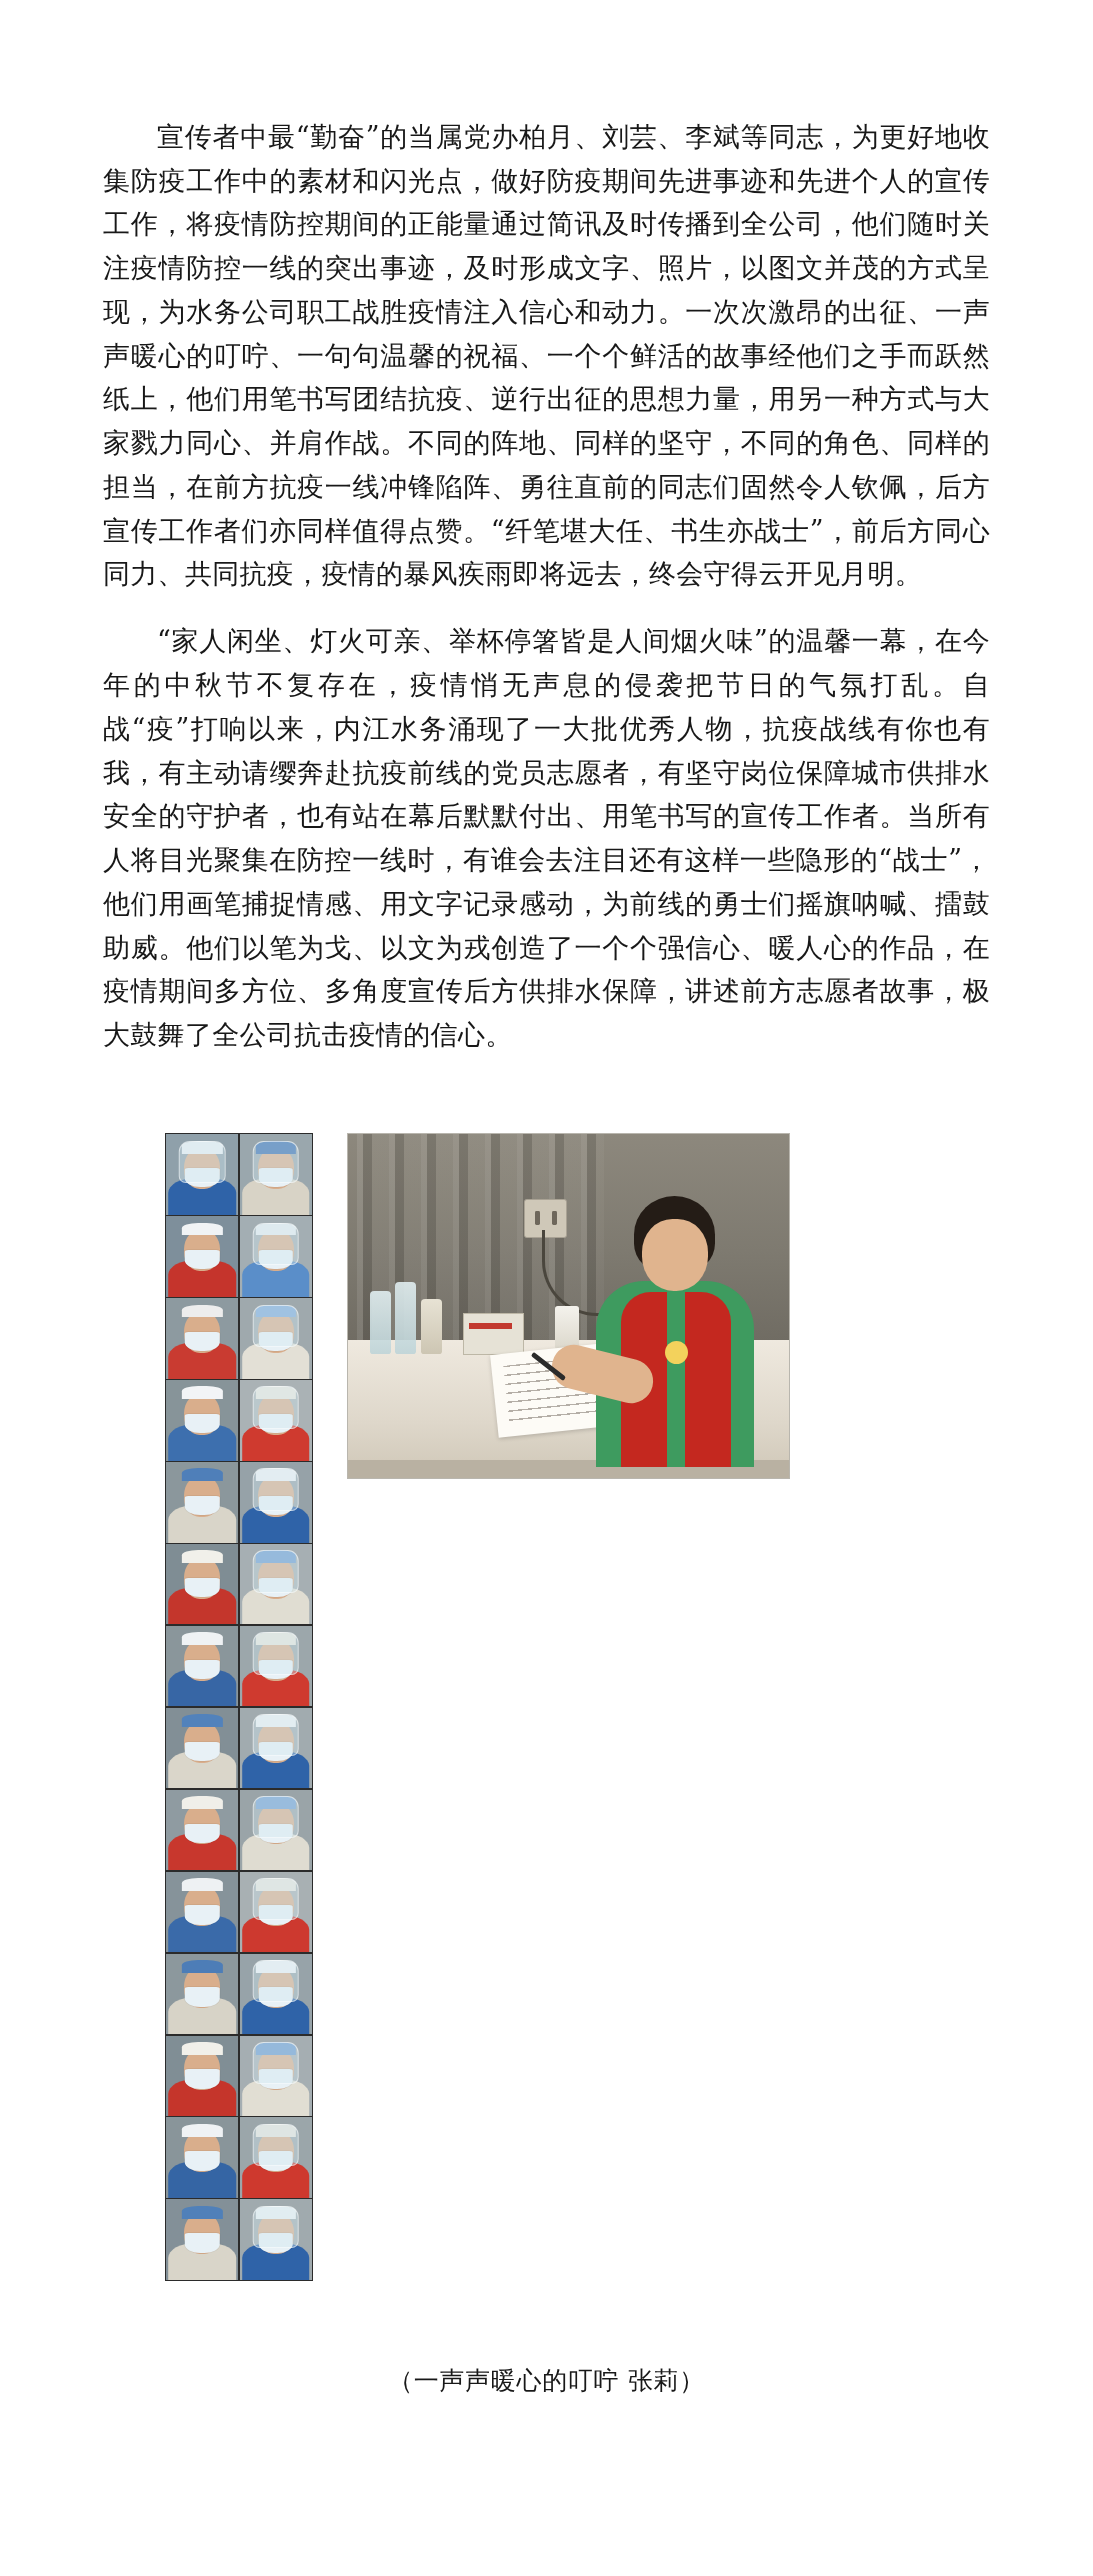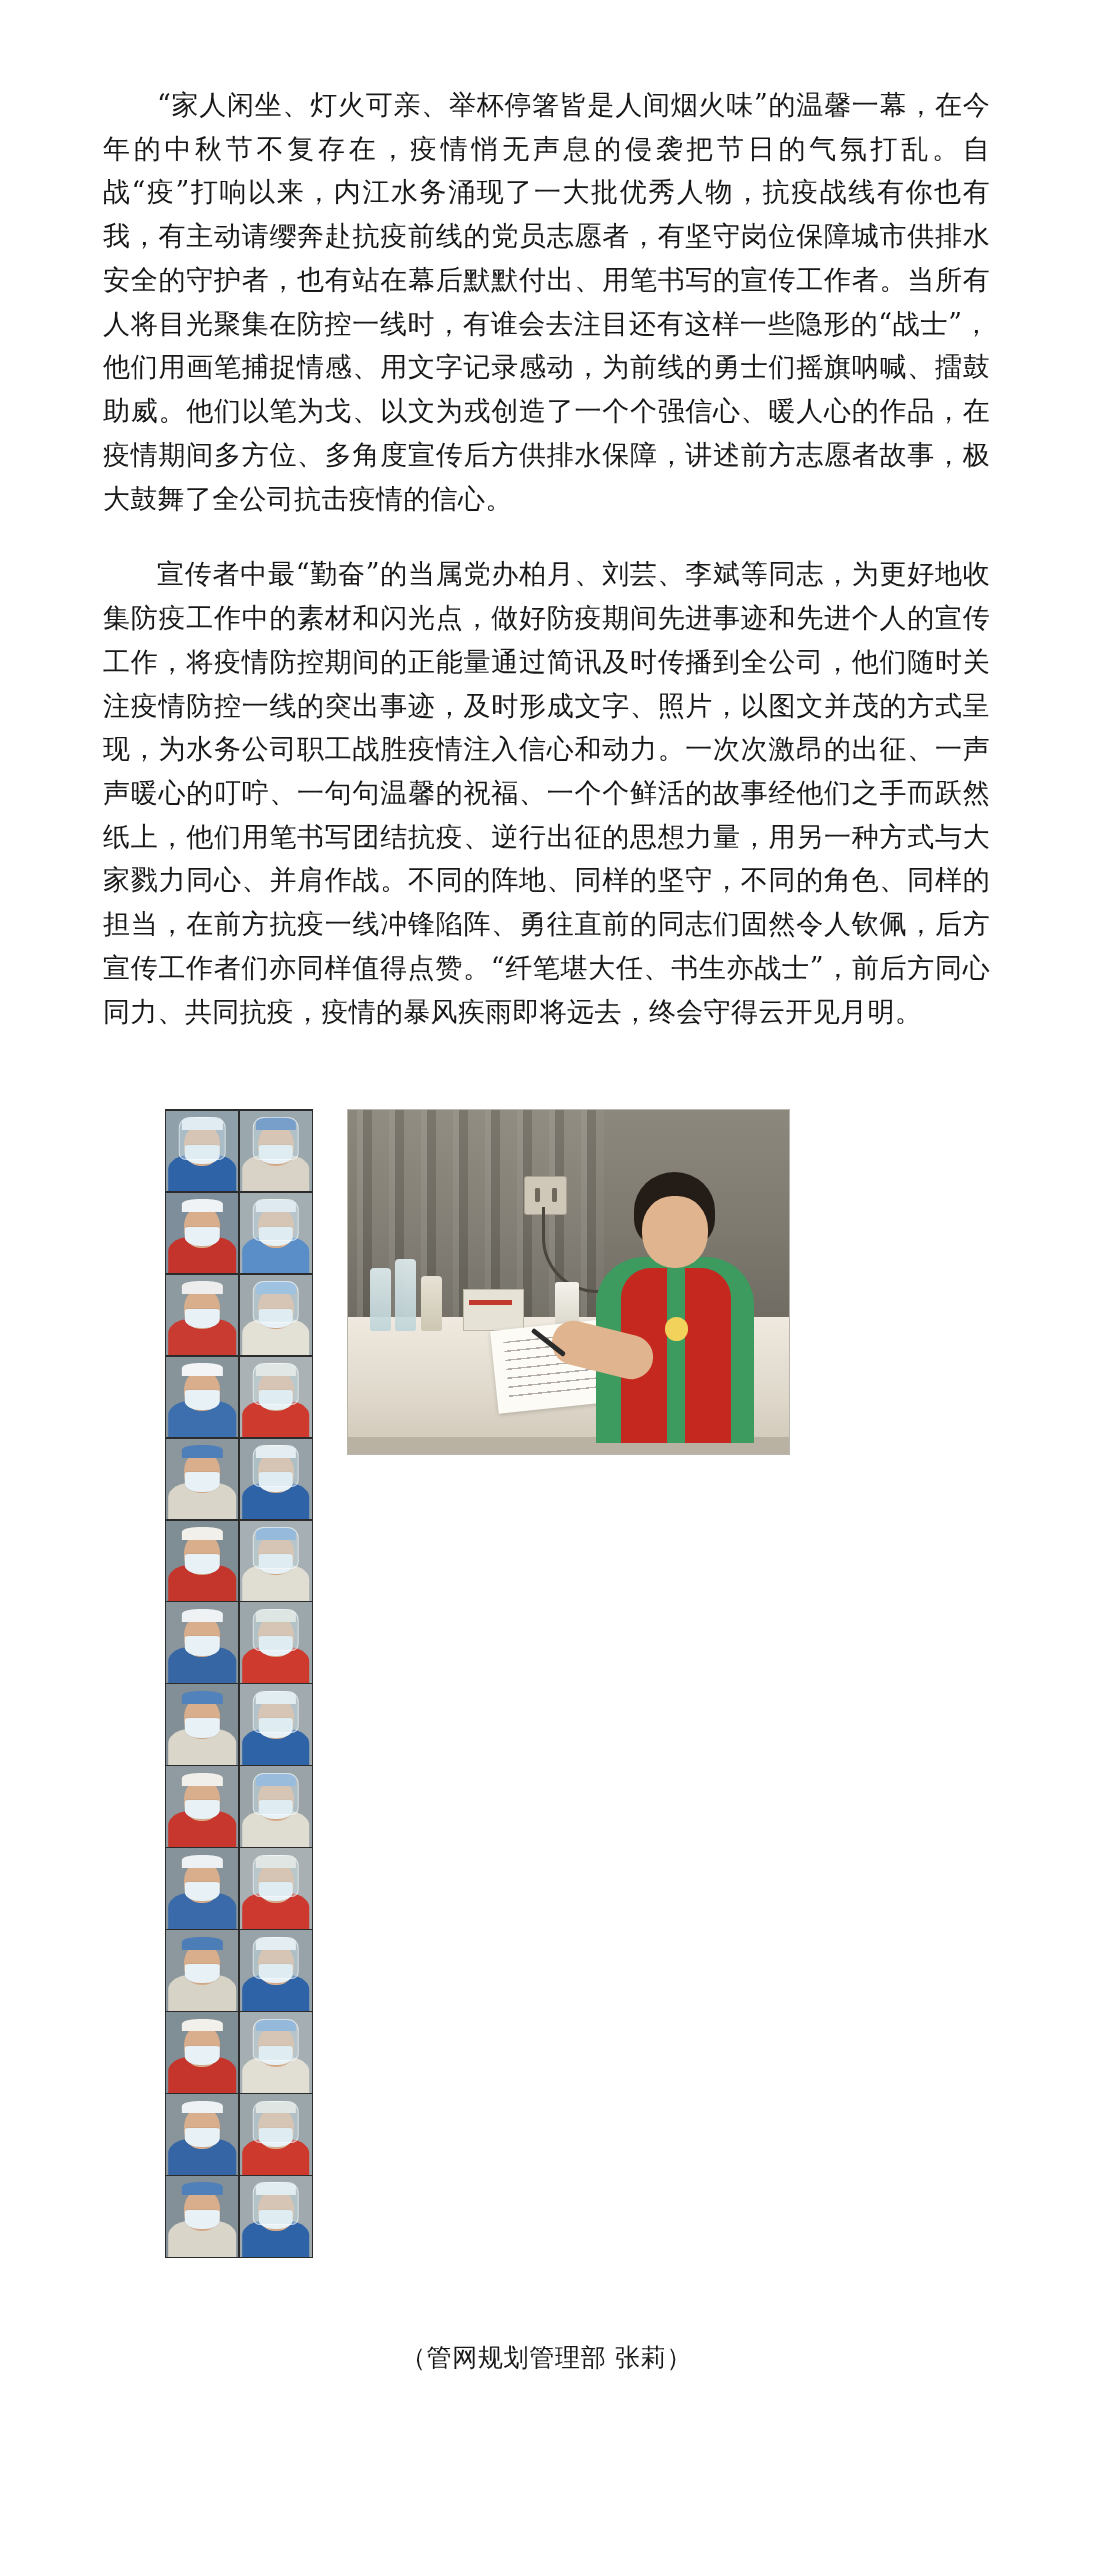--- a/index.html
+++ b/index.html
@@ -319,23 +319,23 @@
     color: #181818;
     letter-spacing: 0.7px;
     font-family: "DejaVu Serif", "Liberation Serif", serif;
   }
 </style>
 </head>
 <body>
 
 <div class="page">
 
+  <p class="para p2">宣传者中最“勤奋”的当属党办柏月、刘芸、李斌等同志，为更好地收集防疫工作中的素材和闪光点，做好防疫期间先进事迹和先进个人的宣传工作，将疫情防控期间的正能量通过简讯及时传播到全公司，他们随时关注疫情防控一线的突出事迹，及时形成文字、照片，以图文并茂的方式呈现，为水务公司职工战胜疫情注入信心和动力。一次次激昂的出征、一声声暖心的叮咛、一句句温馨的祝福、一个个鲜活的故事经他们之手而跃然纸上，他们用笔书写团结抗疫、逆行出征的思想力量，用另一种方式与大家戮力同心、并肩作战。不同的阵地、同样的坚守，不同的角色、同样的担当，在前方抗疫一线冲锋陷阵、勇往直前的同志们固然令人钦佩，后方宣传工作者们亦同样值得点赞。“纤笔堪大任、书生亦战士”，前后方同心同力、共同抗疫，疫情的暴风疾雨即将远去，终会守得云开见月明。</p>
+
   <p class="para p1">“家人闲坐、灯火可亲、举杯停箸皆是人间烟火味”的温馨一幕，在今年的中秋节不复存在，疫情悄无声息的侵袭把节日的气氛打乱。自战“疫”打响以来，内江水务涌现了一大批优秀人物，抗疫战线有你也有我，有主动请缨奔赴抗疫前线的党员志愿者，有坚守岗位保障城市供排水安全的守护者，也有站在幕后默默付出、用笔书写的宣传工作者。当所有人将目光聚集在防控一线时，有谁会去注目还有这样一些隐形的“战士”，他们用画笔捕捉情感、用文字记录感动，为前线的勇士们摇旗呐喊、擂鼓助威。他们以笔为戈、以文为戎创造了一个个强信心、暖人心的作品，在疫情期间多方位、多角度宣传后方供排水保障，讲述前方志愿者故事，极大鼓舞了全公司抗击疫情的信心。</p>
-
-  <p class="para p2">宣传者中最“勤奋”的当属党办柏月、刘芸、李斌等同志，为更好地收集防疫工作中的素材和闪光点，做好防疫期间先进事迹和先进个人的宣传工作，将疫情防控期间的正能量通过简讯及时传播到全公司，他们随时关注疫情防控一线的突出事迹，及时形成文字、照片，以图文并茂的方式呈现，为水务公司职工战胜疫情注入信心和动力。一次次激昂的出征、一声声暖心的叮咛、一句句温馨的祝福、一个个鲜活的故事经他们之手而跃然纸上，他们用笔书写团结抗疫、逆行出征的思想力量，用另一种方式与大家戮力同心、并肩作战。不同的阵地、同样的坚守，不同的角色、同样的担当，在前方抗疫一线冲锋陷阵、勇往直前的同志们固然令人钦佩，后方宣传工作者们亦同样值得点赞。“纤笔堪大任、书生亦战士”，前后方同心同力、共同抗疫，疫情的暴风疾雨即将远去，终会守得云开见月明。</p>
 
   <div class="images-row">
 
     <div class="collage" id="collage">
         <div class="collage-cell">
           <div class="inner">
             <div class="cc-bg" style="background: rgb(143, 160, 170);"></div>
             <div class="cc-body" style="background: rgb(47, 99, 168);"></div>
             <div class="cc-head"></div>
             <div class="cc-cap" style="background: rgb(233, 238, 242);"></div>
@@ -628,16 +628,16 @@
         <div class="ph-emblem"></div>
         <div class="ph-hair"></div>
         <div class="ph-face"></div>
         <div class="ph-arm"></div>
         <div class="ph-pen"></div>
       </div>
     </div>
 
   </div>
 
-  <div class="caption">（管网规划管理部  张莉）</div>
+  <div class="caption">（一声声暖心的叮咛  张莉）</div>
 
 </div>
 
 
 </body></html>

